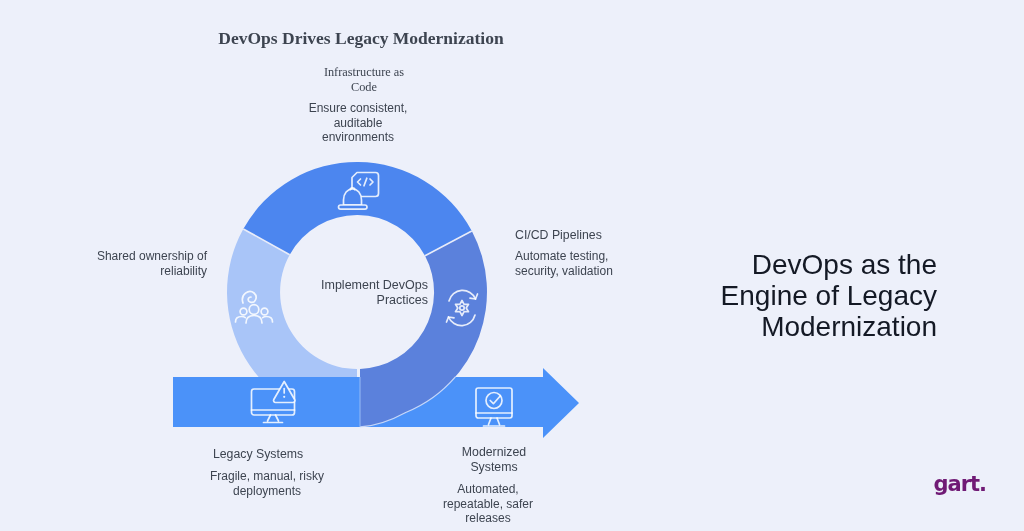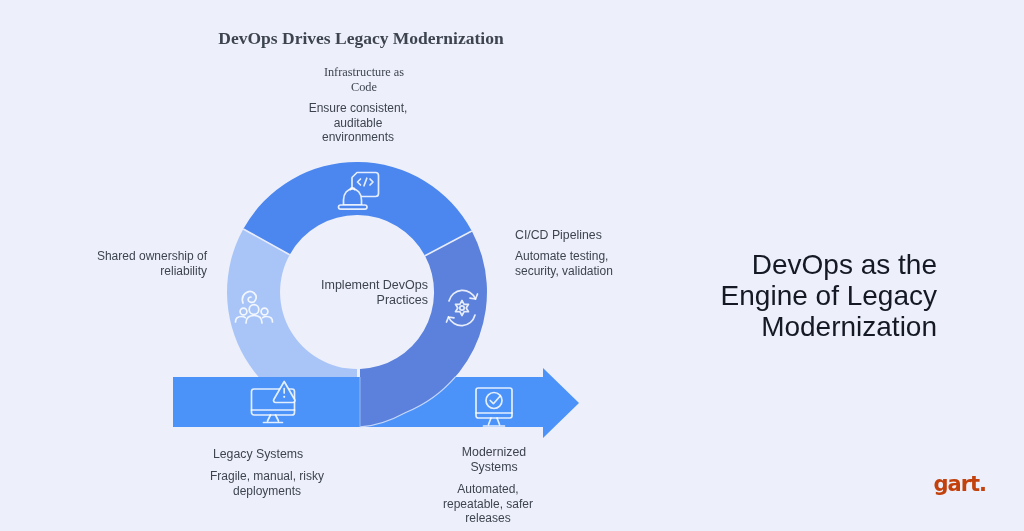--- a/index.html
+++ b/index.html
@@ -10,21 +10,21 @@
   .label.right{text-align:right;}
   .label.left{text-align:left;}
   .node-title{font-size:12.3px;}
   #diagram-title{position:absolute;left:161px;top:28px;width:400px;text-align:center;
     font-size:17.5px;font-weight:700;color:#3d4450;font-family:Liberation Serif, serif;}
   #center-label{position:absolute;left:288px;top:278px;width:140px;text-align:right;
     font-size:12.5px;line-height:15px;color:#3d4450;white-space:pre-line;}
   #headline{position:absolute;right:87px;top:209px;width:340px;text-align:right;
     font-size:28px;line-height:31px;font-weight:400;color:#141925;white-space:pre-line;margin-top:40px;}
   #brand-logo{position:absolute;right:38px;top:472px;font-family:"DejaVu Sans",sans-serif;
-    font-size:21px;font-weight:700;letter-spacing:-1px;color:#c2410c;}
+    font-size:21px;font-weight:700;letter-spacing:-1px;color:#701a75;}
   svg{position:absolute;left:0;top:0;}
   .icon-stroke{fill:none;stroke:#ffffff;stroke-opacity:0.85;stroke-width:1.7;
     stroke-linecap:round;stroke-linejoin:round;}
 </style>
 </head>
 <body>
 
 <div id="canvas">
 
   <svg width="1024" height="531" viewBox="0 0 1024 531">

